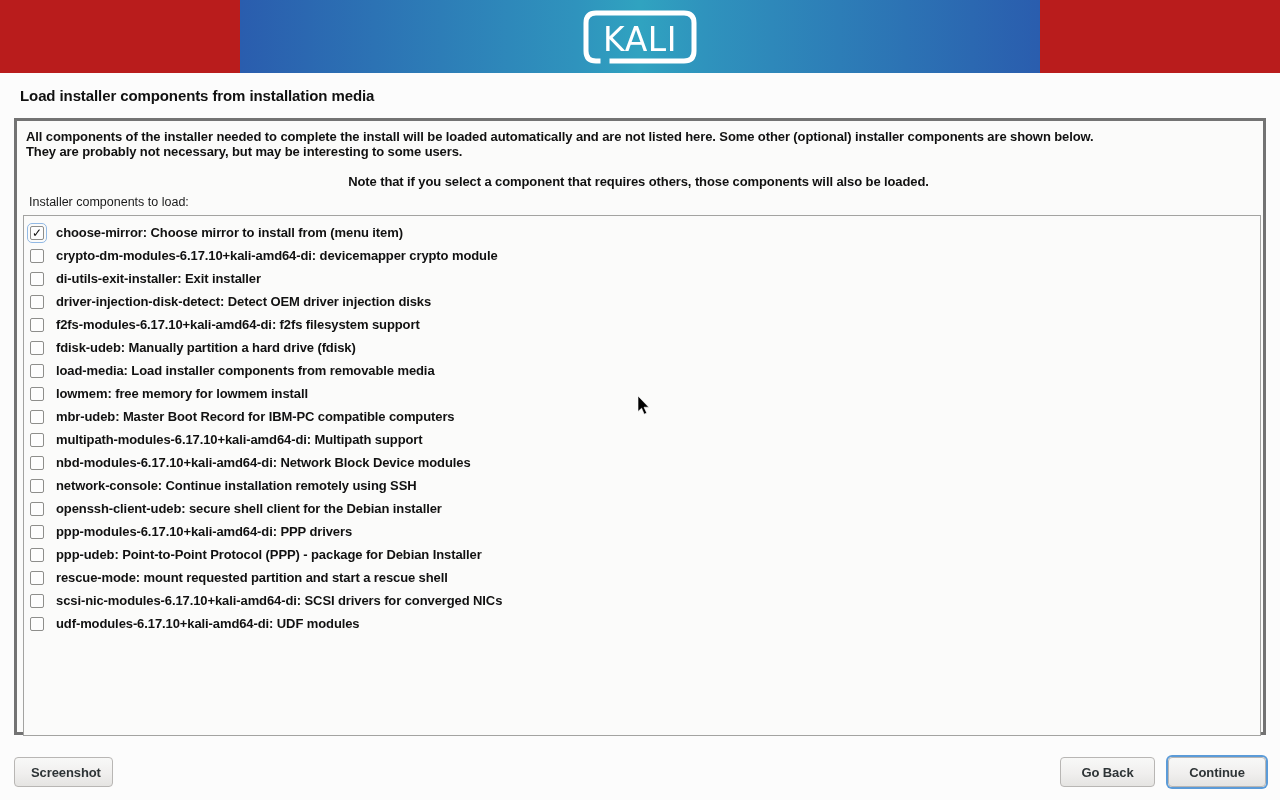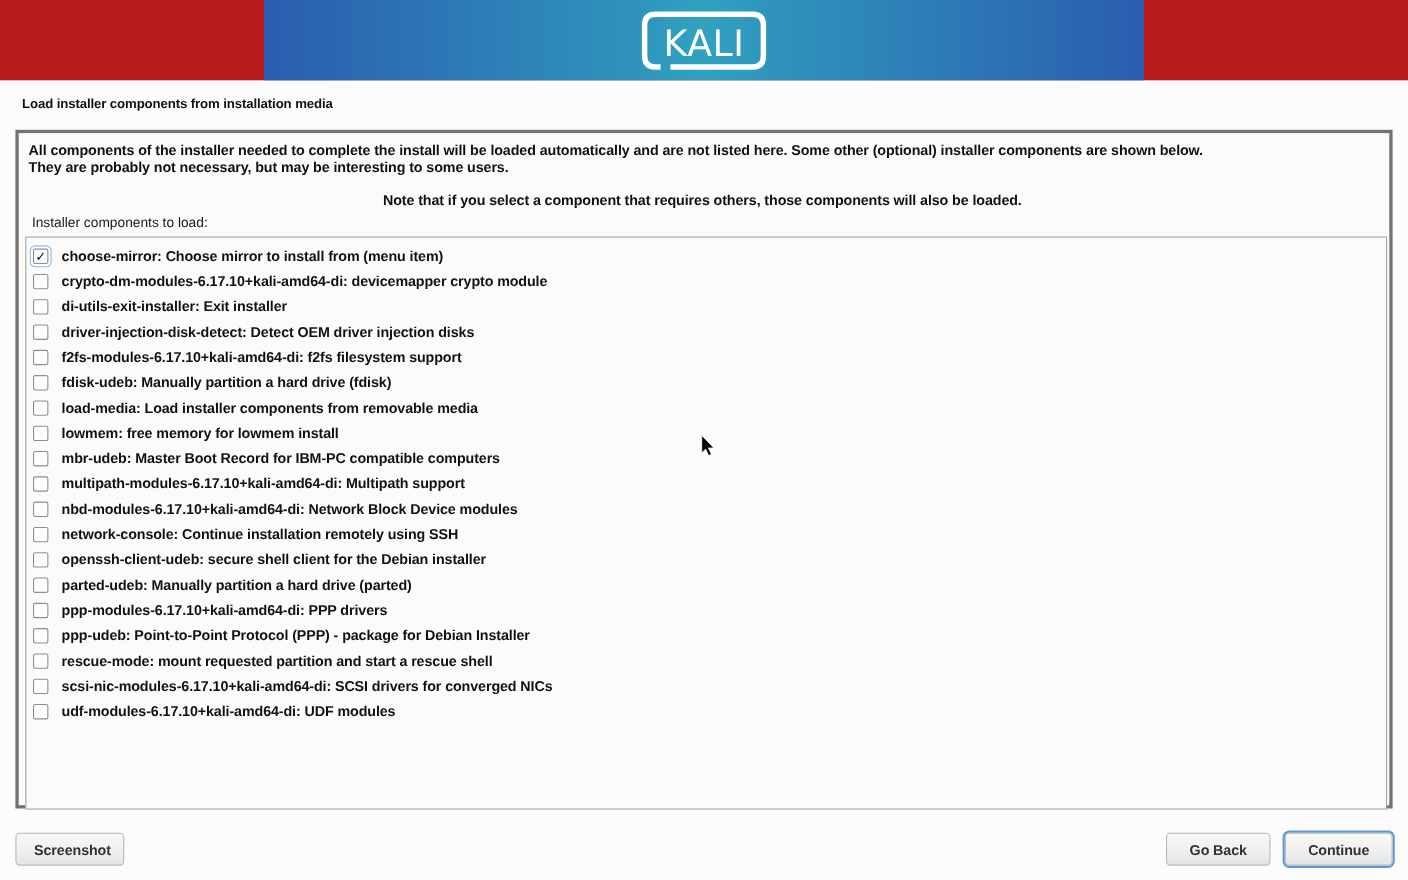--- a/index.html
+++ b/index.html
@@ -23,21 +23,21 @@
     background: linear-gradient(90deg, #2a5dae 0%, #2f93bd 42%, #30a3c0 50%, #2f93bd 58%, #2a5dae 100%);
   }
   .logo {
     position: absolute; left: 583px; top: 10px;
     width: 114px; height: 54px;
   }
 
   
   .page-title {
     position: absolute; left: 20px; top: 87px;
-    font-size: 12px; font-weight: bold; color: #111;
+    font-size: 15px; font-weight: bold; color: #111;
     letter-spacing: -0.1px;
   }
 
   
   .container {
     position: absolute; left: 14px; top: 118px;
     width: 1252px; height: 617px;
     border: 3px solid #737373;
     background: #fbfbfa;
   }
@@ -191,24 +191,20 @@
       <div class="row">
         <span class="checkbox"></span>
         <span class="row-label">network-console: Continue installation remotely using SSH</span>
       </div>
       <div class="row">
         <span class="checkbox"></span>
         <span class="row-label">openssh-client-udeb: secure shell client for the Debian installer</span>
       </div>
       <div class="row">
         <span class="checkbox"></span>
-        <span class="row-label">parted-udeb: Manually partition a hard drive (parted)</span>
-      </div>
-      <div class="row">
-        <span class="checkbox"></span>
         <span class="row-label">ppp-modules-6.17.10+kali-amd64-di: PPP drivers</span>
       </div>
       <div class="row">
         <span class="checkbox"></span>
         <span class="row-label">ppp-udeb: Point-to-Point Protocol (PPP) - package for Debian Installer</span>
       </div>
       <div class="row">
         <span class="checkbox"></span>
         <span class="row-label">rescue-mode: mount requested partition and start a rescue shell</span>
       </div>

